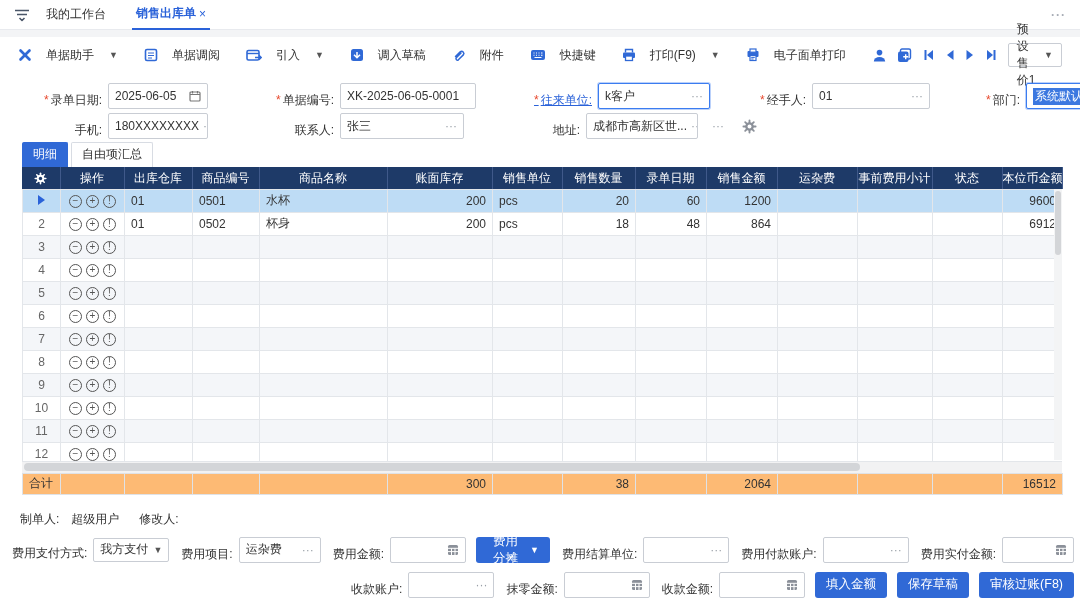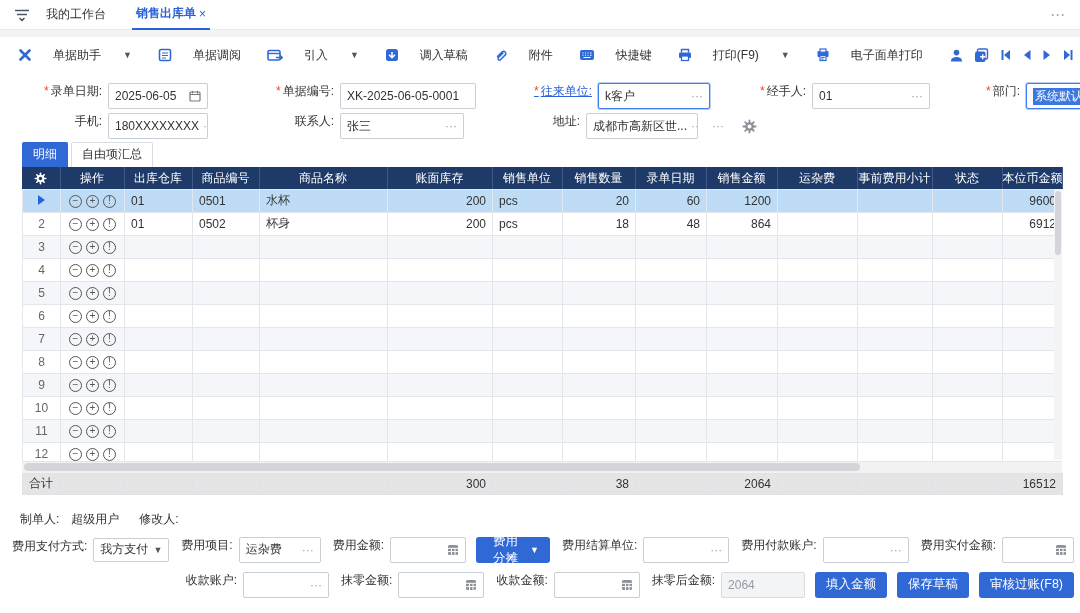--- a/index.html
+++ b/index.html
@@ -11,31 +11,31 @@
   .tabbar .collapse { margin-right:12px; display:flex; align-items:center; }
   .toptab { display:flex; align-items:center; height:30px; padding:0 4px; margin-right:22px; cursor:pointer; }
   .toptab.active { color:#2a62d9; font-weight:bold; border-bottom:2px solid #2a62d9; }
   .toptab .close { color:#2a62d9; margin-left:3px; font-weight:normal; }
   .tab-more { margin-left:auto; color:#a8adb6; letter-spacing:1px; font-weight:bold; }
 
   .graystrip { height:7px; background:#f3f4f6; }
 
   
   .toolbar { height:36px; display:flex; align-items:center; padding:0 18px; background:#fff; }
-  .tb-item { display:flex; align-items:center; gap:21px; margin-right:26px; cursor:pointer; color:#333; white-space:nowrap; }
+  .tb-item { display:flex; align-items:center; gap:14px; margin-right:26px; cursor:pointer; color:#333; white-space:nowrap; }
   .tb-item svg { display:block; }
   .caret { font-size:9px; color:#555; margin-left:1px; }
   .tb-right { margin-left:auto; display:flex; align-items:center; gap:10px; }
   .nav-ico { display:flex; align-items:center; cursor:pointer; }
   .preset { border:1px solid #c9cdd4; border-radius:2px; height:24px; padding:0 8px; display:flex; align-items:center; gap:4px; cursor:pointer; }
 
   
   .form { padding:8px 20px 4px 20px; }
   .frow { display:flex; align-items:center; height:30px; }
-  .fgroup { display:flex; align-items:flex-start; }
+  .fgroup { display:flex; align-items:flex-end; }
   .flabel { text-align:right; padding-right:6px; white-space:nowrap; }
   .req { color:#e8492e; margin-right:2px; }
   .flabel.link { color:#2a62d9; text-decoration:underline; }
   .fbox { border:1px solid #c9cdd4; border-radius:2px; height:24px; background:#fff;
           display:flex; align-items:center; justify-content:space-between; padding:12px 6px; overflow:hidden; white-space:nowrap; }
   .fbox.focus { border-color:#3b7cf0; box-shadow:0 0 0 1px rgba(59,124,240,.35); }
   .dots { color:#9aa0a8; margin-left:4px; }
   .selval { background:#3c78e0; color:#fff; padding:0 2px; }
   .loosedots { color:#9aa0a8; margin:0 10px 0 14px; }
 
@@ -59,21 +59,21 @@
   .a-r { text-align:right; } .a-l { text-align:left; } .a-c { text-align:center; }
   .rowarrow { display:inline-block; width:0; height:0; border-top:5px solid transparent; border-bottom:5px solid transparent; border-left:7px solid #2a62d9; }
 
   .vscroll { position:absolute; top:44px; right:0; width:8px; height:271px; background:#f3f4f5; }
   .vscroll .vthumb { position:absolute; top:2px; left:1px; width:6px; height:64px; background:#d3d5d8; border-radius:3px; }
 
   .hscroll { height:11px; background:#f2f2f3; position:relative; }
   .hscroll .hthumb { position:absolute; top:1px; left:2px; width:836px; height:8px; background:#d3d5d8; border-radius:4px; }
 
   table.totalrow { border-collapse:collapse; table-layout:fixed; width:1040px; }
-  table.totalrow td { border:1px solid #dfe2e6; background:#e5e5e5; height:21px; padding:0 6px; white-space:nowrap; overflow:hidden; }
+  table.totalrow td { border:1px solid #dfe2e6; background:#fdba74; height:21px; padding:0 6px; white-space:nowrap; overflow:hidden; }
 
   
   .creatorrow { margin:16px 0 0 20px; display:flex; gap:20px; }
   .feerow { display:flex; align-items:center; justify-content:flex-end; padding-right:6px; margin-top:9px; }
   .feerow .fgroup { margin-left:12px; }
   .selbox { border:1px solid #c9cdd4; border-radius:2px; height:24px; display:flex; align-items:center; justify-content:space-between; padding:0 6px; background:#fff; cursor:pointer; }
   .btn { background:#3069d6; color:#fff; border:none; border-radius:3px; height:26px; padding:0 11px;
     font-size:12.5px; font-family:inherit; cursor:pointer; margin-left:10px; display:inline-flex; align-items:center; gap:5px; }
   .fbox.disabled { background:#f3f4f6; color:#949aa3; border-color:#d8dce0; }
   .icongray { color:#8b9099; display:flex; align-items:center; }
@@ -695,22 +695,16 @@
     <span class="fbox" style="width:86px">
       <span></span>
       <span class="icongray">
           <svg width="12" height="12" viewBox="0 0 12 12">
             <rect x="1" y="1" width="10" height="10" rx="1.5" fill="#8b9099"></rect>
             <path d="M1 4.3h10M4.5 4.3V11M8 4.3V11M1 7.6h10" stroke="#fff" stroke-width="1"></path>
           </svg>
         </span>
     </span>
   </div>
-  <div class="fgroup">
-    <span class="flabel">抹零后金额:</span>
-    <span class="fbox disabled" style="width:84px">
-      <span>2064</span>
-    </span>
-  </div>
   <button class="btn">填入金额</button>
   <button class="btn">保存草稿</button>
   <button class="btn">审核过账(F8)</button>
 </div>
 
 </body></html>

